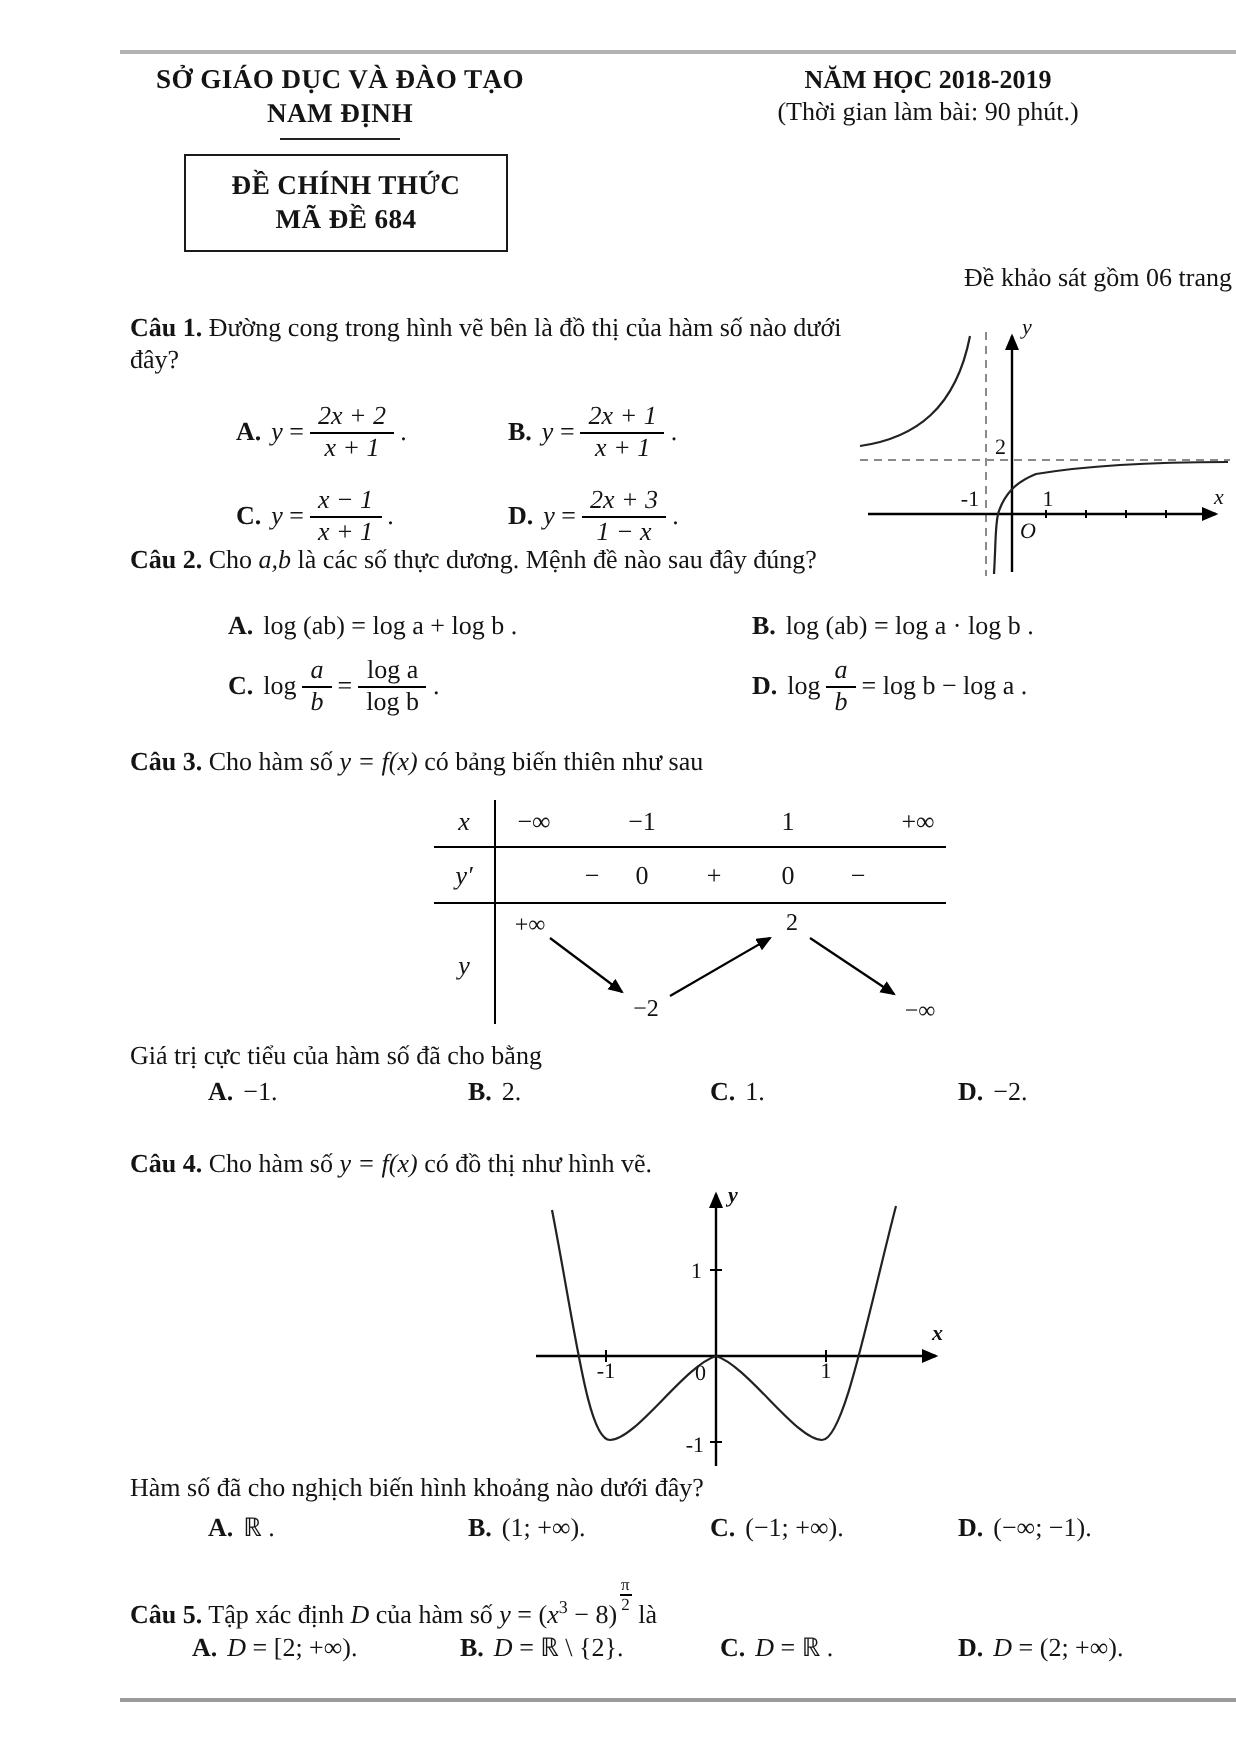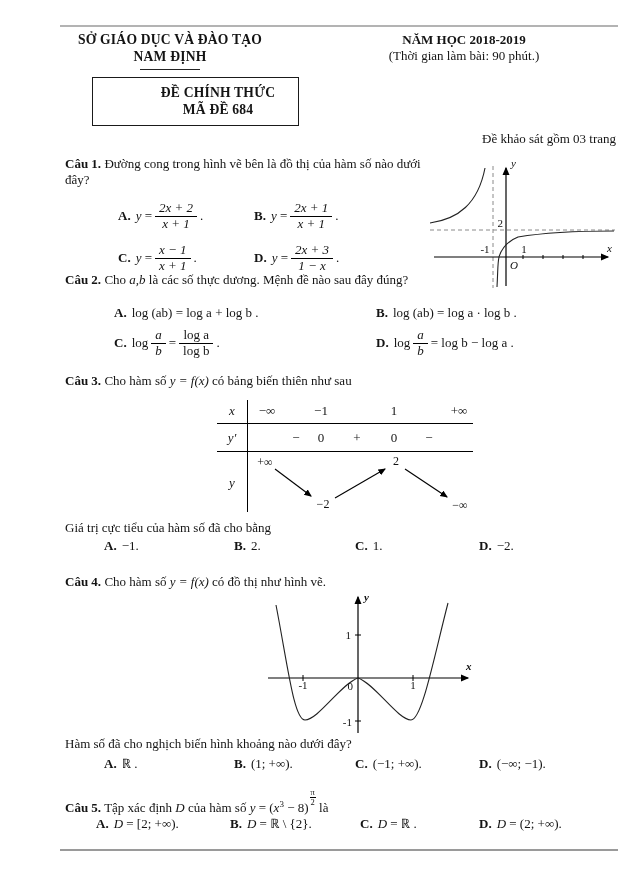--- a/index.html
+++ b/index.html
@@ -4,21 +4,21 @@
 <style>
   html,body{margin:0;padding:0;background:#fff;}
   .page{position:relative;width:618px;height:879px;background:#ffffff;overflow:hidden;
         font-family:"Liberation Serif",serif;color:#141414;font-size:13px;line-height:1.25;margin-left:30px;}
   .abs{position:absolute;}
   .b{font-weight:bold;}
   .it{font-style:italic;}
   .ctr{text-align:center;}
   .rule{background:#b3b3b3;}
   .u-line{width:60px;height:1px;background:#222;margin:3px auto 0 auto;}
-  .exam-box{border:1.6px solid #1a1a1a;display:flex;flex-direction:column;align-items:center;justify-content:center;padding-left:45px;}
+  .exam-box{border:1.6px solid #1a1a1a;display:flex;flex-direction:column;align-items:center;justify-content:center;}
   .sz14{font-size:13.6px;letter-spacing:.2px;}
   .sz13{font-size:13px;}
   .opt{display:flex;align-items:center;white-space:nowrap;}
   .key{font-weight:bold;margin-right:5px;}
   .frac{display:inline-block;vertical-align:middle;text-align:center;line-height:1.15;margin:0 3px;}
   .frac .fn{display:block;border-bottom:1px solid #000;padding:0 4px;}
   .frac .fd{display:block;padding:0 4px;}
   sup.cube{font-size:9px;vertical-align:5px;}
   .fracsm{display:inline-block;text-align:center;line-height:1;font-size:8.5px;vertical-align:7px;margin-left:1px;}
   .fracsm .fn{display:block;border-bottom:1px solid #000;padding:0 1px;}
@@ -46,21 +46,21 @@
   <div class="abs exam-box" style="left:62px;top:77px;width:160px;height:47px;">
     <div class="b sz14">ĐỀ CHÍNH THỨC</div>
     <div class="b sz14">MÃ ĐỀ 684</div>
   </div>
 
   <div class="abs ctr" style="left:278px;top:32px;width:312px;">
     <div class="b sz13">NĂM HỌC 2018-2019</div>
     <div>(Thời gian làm bài: 90 phút.)</div>
   </div>
 
-  <div class="abs" style="right:32px;top:131px;">Đề khảo sát gồm 03 trang</div>
+  <div class="abs" style="right:32px;top:131px;">Đề khảo sát gồm 06 trang</div>
 
   <div class="abs" style="left:35px;top:156px;width:375px;">
     <span class="b">Câu 1.</span>
     <span>Đường cong trong hình vẽ bên là đồ thị của hàm số nào dưới đây?</span>
   </div>
 
   <div class="abs opt" style="left:88px;top:201px;">
     <span class="key">A.</span>
     <span class="it">y</span>&nbsp;<span>=</span>
     <span class="frac">

